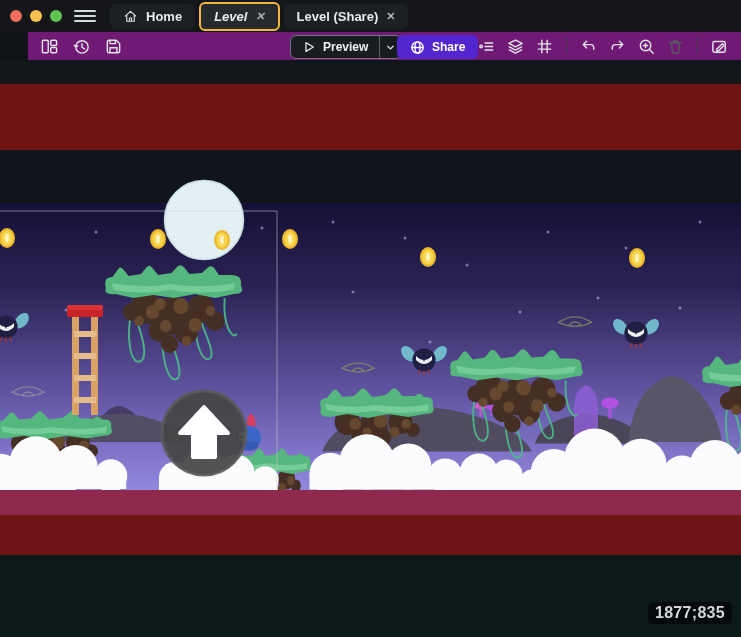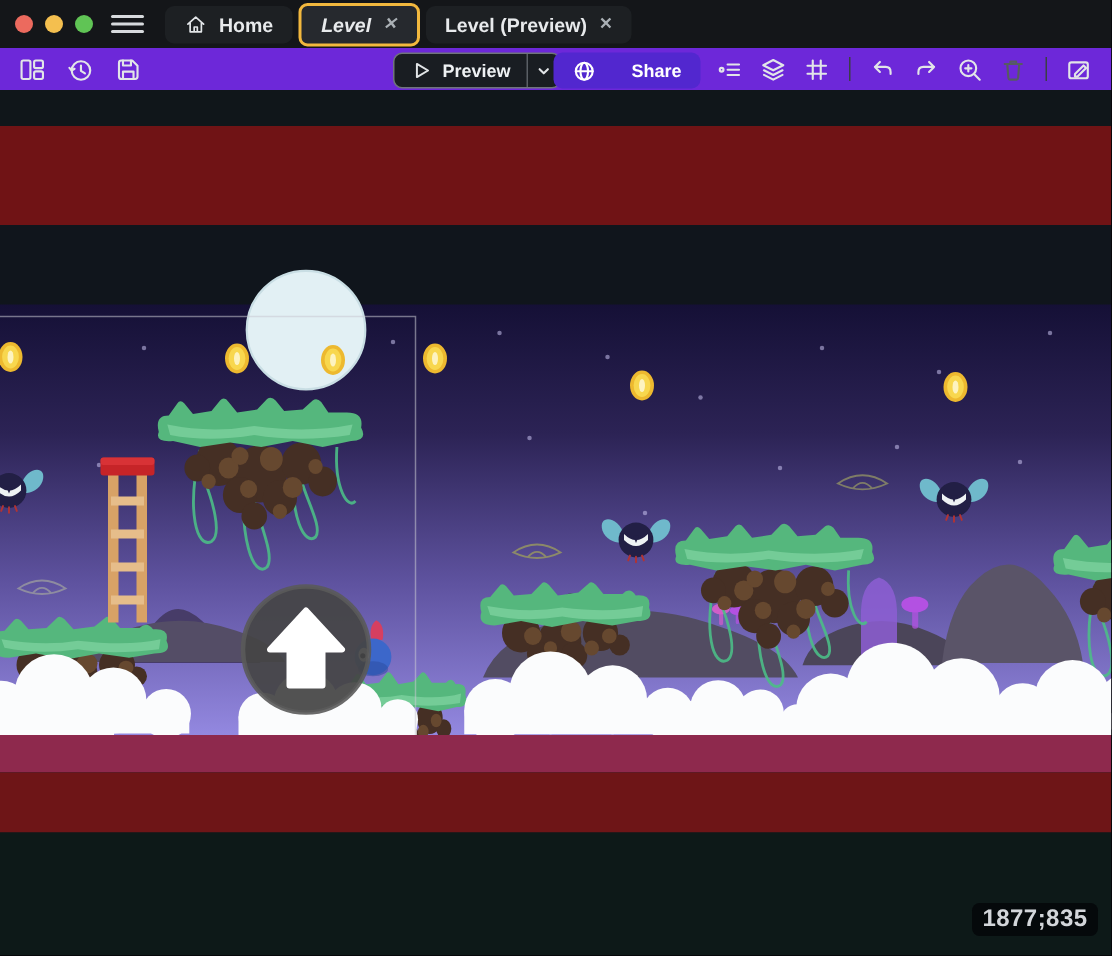--- a/index.html
+++ b/index.html
@@ -13,30 +13,30 @@
   .light.red{background:#ec6a5e;} .light.yellow{background:#f4bf4f;} .light.green{background:#60c455;}
   .burger{width:22px;height:22px;display:flex;flex-direction:column;justify-content:center;gap:3px;margin-right:14px;}
   .burger i{display:block;height:2px;background:#d7dadd;border-radius:1px;}
   .tabs{display:flex;align-items:center;gap:4px;height:100%;}
   .tab{display:flex;align-items:center;gap:8px;padding:0 13px;height:25px;border-radius:6px;
        color:#e8eaec;font-size:13px;font-weight:600;background:#1d2023;white-space:nowrap;}
   .tab.active{background:#26292e;border:2px solid #f2b83e;height:25px;font-style:italic;}
   .tab .close{color:#aab0b5;font-size:11px;line-height:1;}
   .tab svg{display:block;}
   
-  .toolbar{height:28px;background:#6d28d9;display:flex;position:relative;padding:0 12px;box-sizing:border-box;}
+  .toolbar{height:28px;background:#701a75;display:flex;position:relative;padding:0 12px;box-sizing:border-box;margin-left:28px;}
   .tool-left{display:flex;align-items:center;gap:13px;}
   .ticon{display:flex;align-items:center;justify-content:center;color:#e2e5e8;}
   .ticon svg{display:block;stroke:currentColor;fill:none;stroke-width:1.5;stroke-linecap:round;stroke-linejoin:round;}
   .ticon.dim{color:#565b61;}
   .preview-group{position:absolute;left:262px;top:3px;height:22px;display:flex;align-items:stretch;
        border:1px solid #70757b;border-radius:6px;background:#191d22;color:#eef1f3;}
   .preview-main{display:flex;align-items:center;gap:7px;padding:0 11px;font-size:12px;font-weight:700;}
   .preview-caret{width:21px;border-left:1px solid #5a5f65;display:flex;align-items:center;justify-content:center;}
-  .share-btn{position:absolute;left:369px;top:3px;height:24px;display:flex;align-items:center;gap:24px;
+  .share-btn{position:absolute;left:369px;top:3px;height:24px;display:flex;align-items:center;gap:7px;
        padding:0 13px;background:#5227cf;border-radius:6px;color:#fff;font-size:12px;font-weight:700;box-sizing:border-box;}
   .tool-right{margin-left:auto;display:flex;align-items:center;gap:10px;}
   .sep{width:1px;height:16px;background:#3a3f45;margin:0 2px;}
   
   .scene-wrap{position:relative;width:741px;height:577px;}
   .scene-wrap svg.scene{display:block;}
   .coord-badge{position:absolute;right:9px;bottom:13px;background:rgba(4,7,9,.88);color:#d3d6da;
        font-size:16px;font-weight:700;padding:2px 7px;border-radius:5px;letter-spacing:.3px;}
 </style>
 </head>
@@ -62,21 +62,21 @@
               <path d="M3,9.5 L10,3.2 L17,9.5 M5,8.3 V16.3 H15 V8.3 M8.6,16.3 V12 h2.8 v4.3"></path>
             </svg>
         </span>
         <span>Home</span>
       </div>
       <div class="tab active">
         <span>Level</span>
         <span class="close">✕</span>
       </div>
       <div class="tab">
-        <span>Level (Preview)</span>
+        <span>Level (Share)</span>
         <span class="close">✕</span>
       </div>
     </div>
   </div>
 
   <div class="toolbar">
     <div class="tool-left">
       <span class="ticon">
         <svg width="19" height="19" viewBox="0 0 20 20">
             <rect x="2.5" y="3.5" width="6.2" height="13" rx="1.2"></rect>

